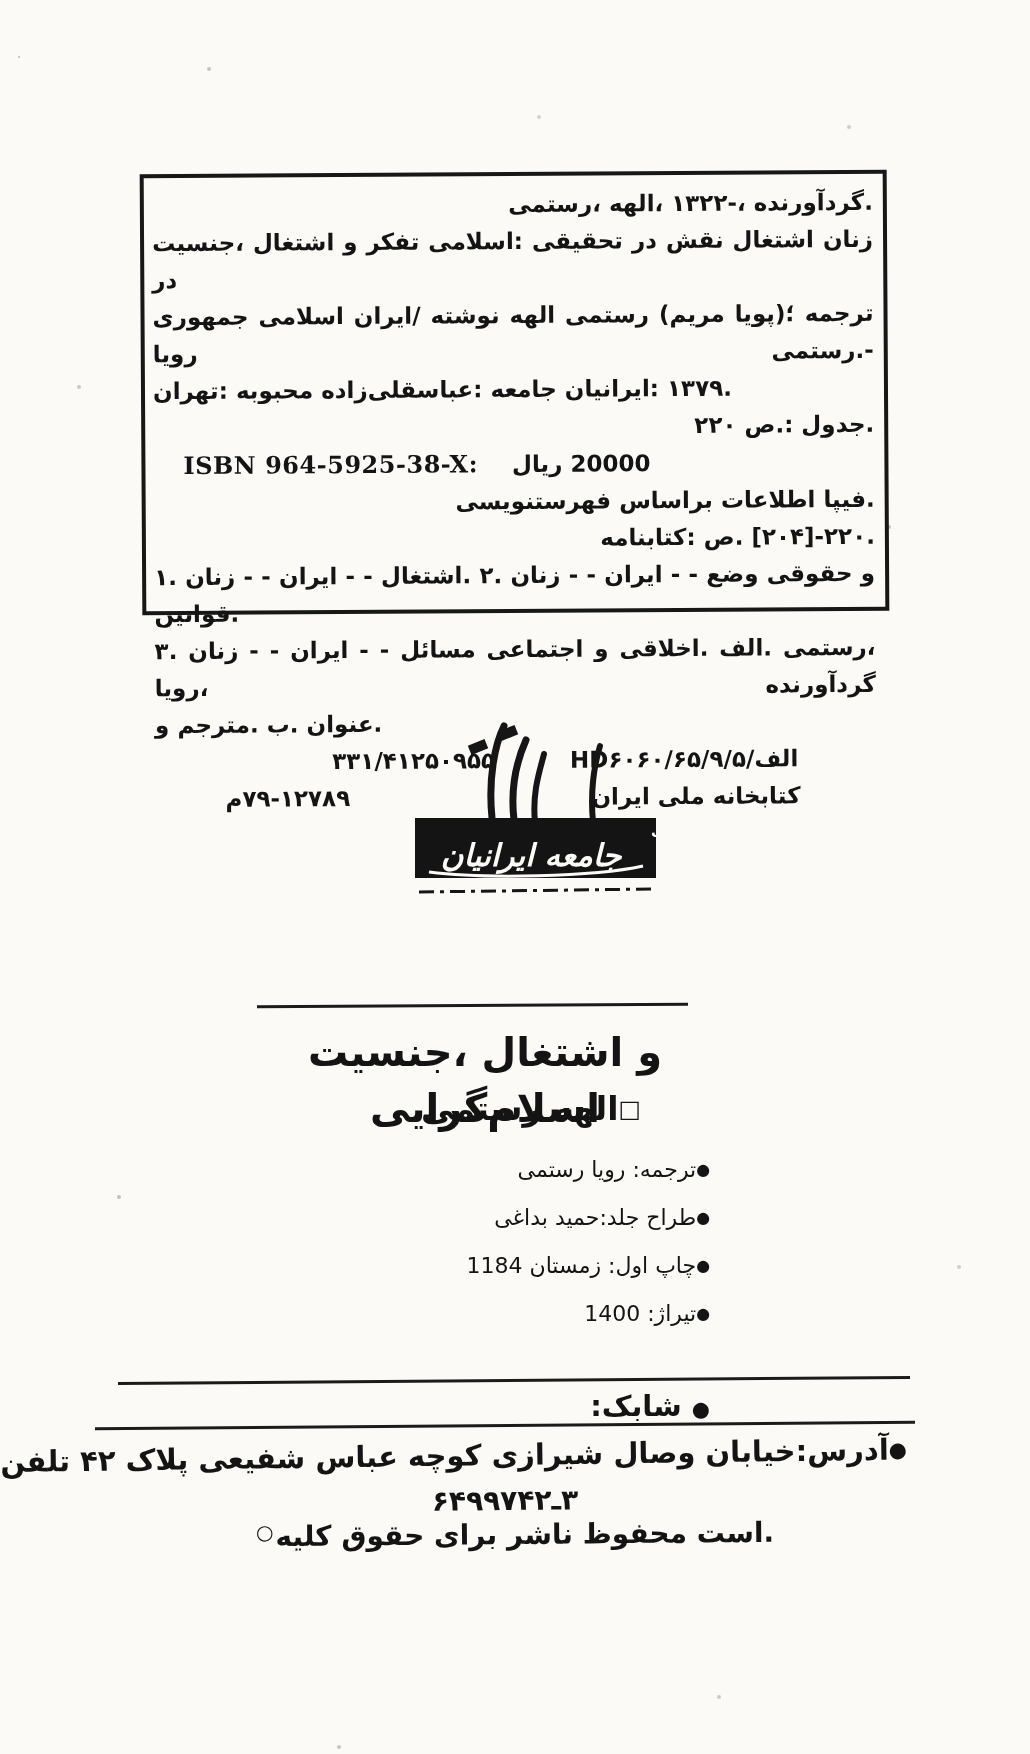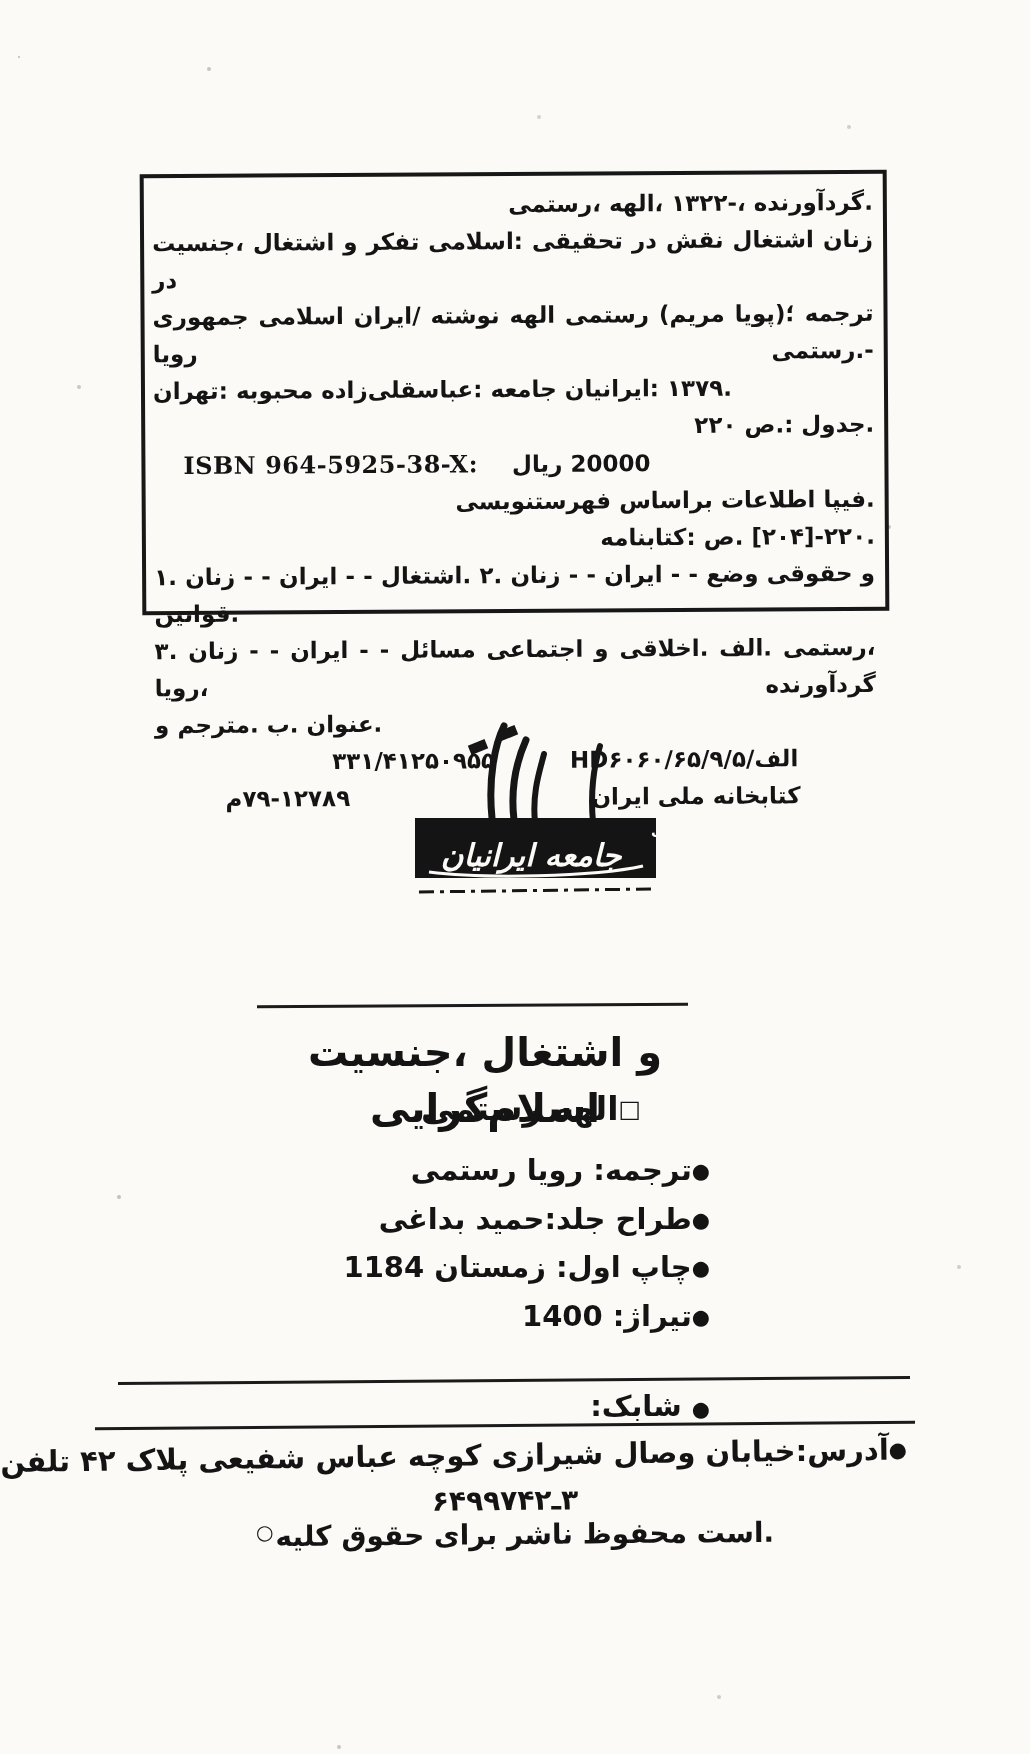--- a/index.html
+++ b/index.html
@@ -42,21 +42,21 @@
   #rule-shabak-top{left:118px;top:1379px;width:792px;transform:rotate(-0.45deg);}
   #rule-shabak-bottom{left:95px;top:1424px;width:820px;transform:rotate(-0.45deg);}
   
   #title{left:240px;top:1024px;width:490px;text-align:center;
          font-size:40px;font-weight:bold;line-height:56px;}
   #byline{left:296px;top:1092px;width:470px;text-align:center;
           font-size:33px;font-weight:bold;line-height:34px;}
   .marker{font-size:0.72em;vertical-align:0.12em;}
   
   #colophon{right:320px;top:1146px;width:480px;text-align:right;
-            font-size:29px;font-weight:bold;}
+            font-size:22px;font-weight:normal;}
   #colophon .line{direction:rtl;line-height:48px;white-space:nowrap;}
   #shabak{right:320px;top:1386px;width:480px;display:flex;direction:rtl;
           justify-content:flex-start;align-items:baseline;gap:10px;
           font-size:29px;font-weight:bold;line-height:40px;}
   
   #address{right:123px;top:1432px;width:812px;direction:rtl;text-align:right;
            font-size:29px;font-weight:bold;line-height:46px;white-space:nowrap;
            transform:rotate(-0.8deg);}
   #phone{left:300px;top:1484px;width:410px;text-align:center;
          font-size:28px;font-weight:bold;transform:rotate(-0.6deg);}

